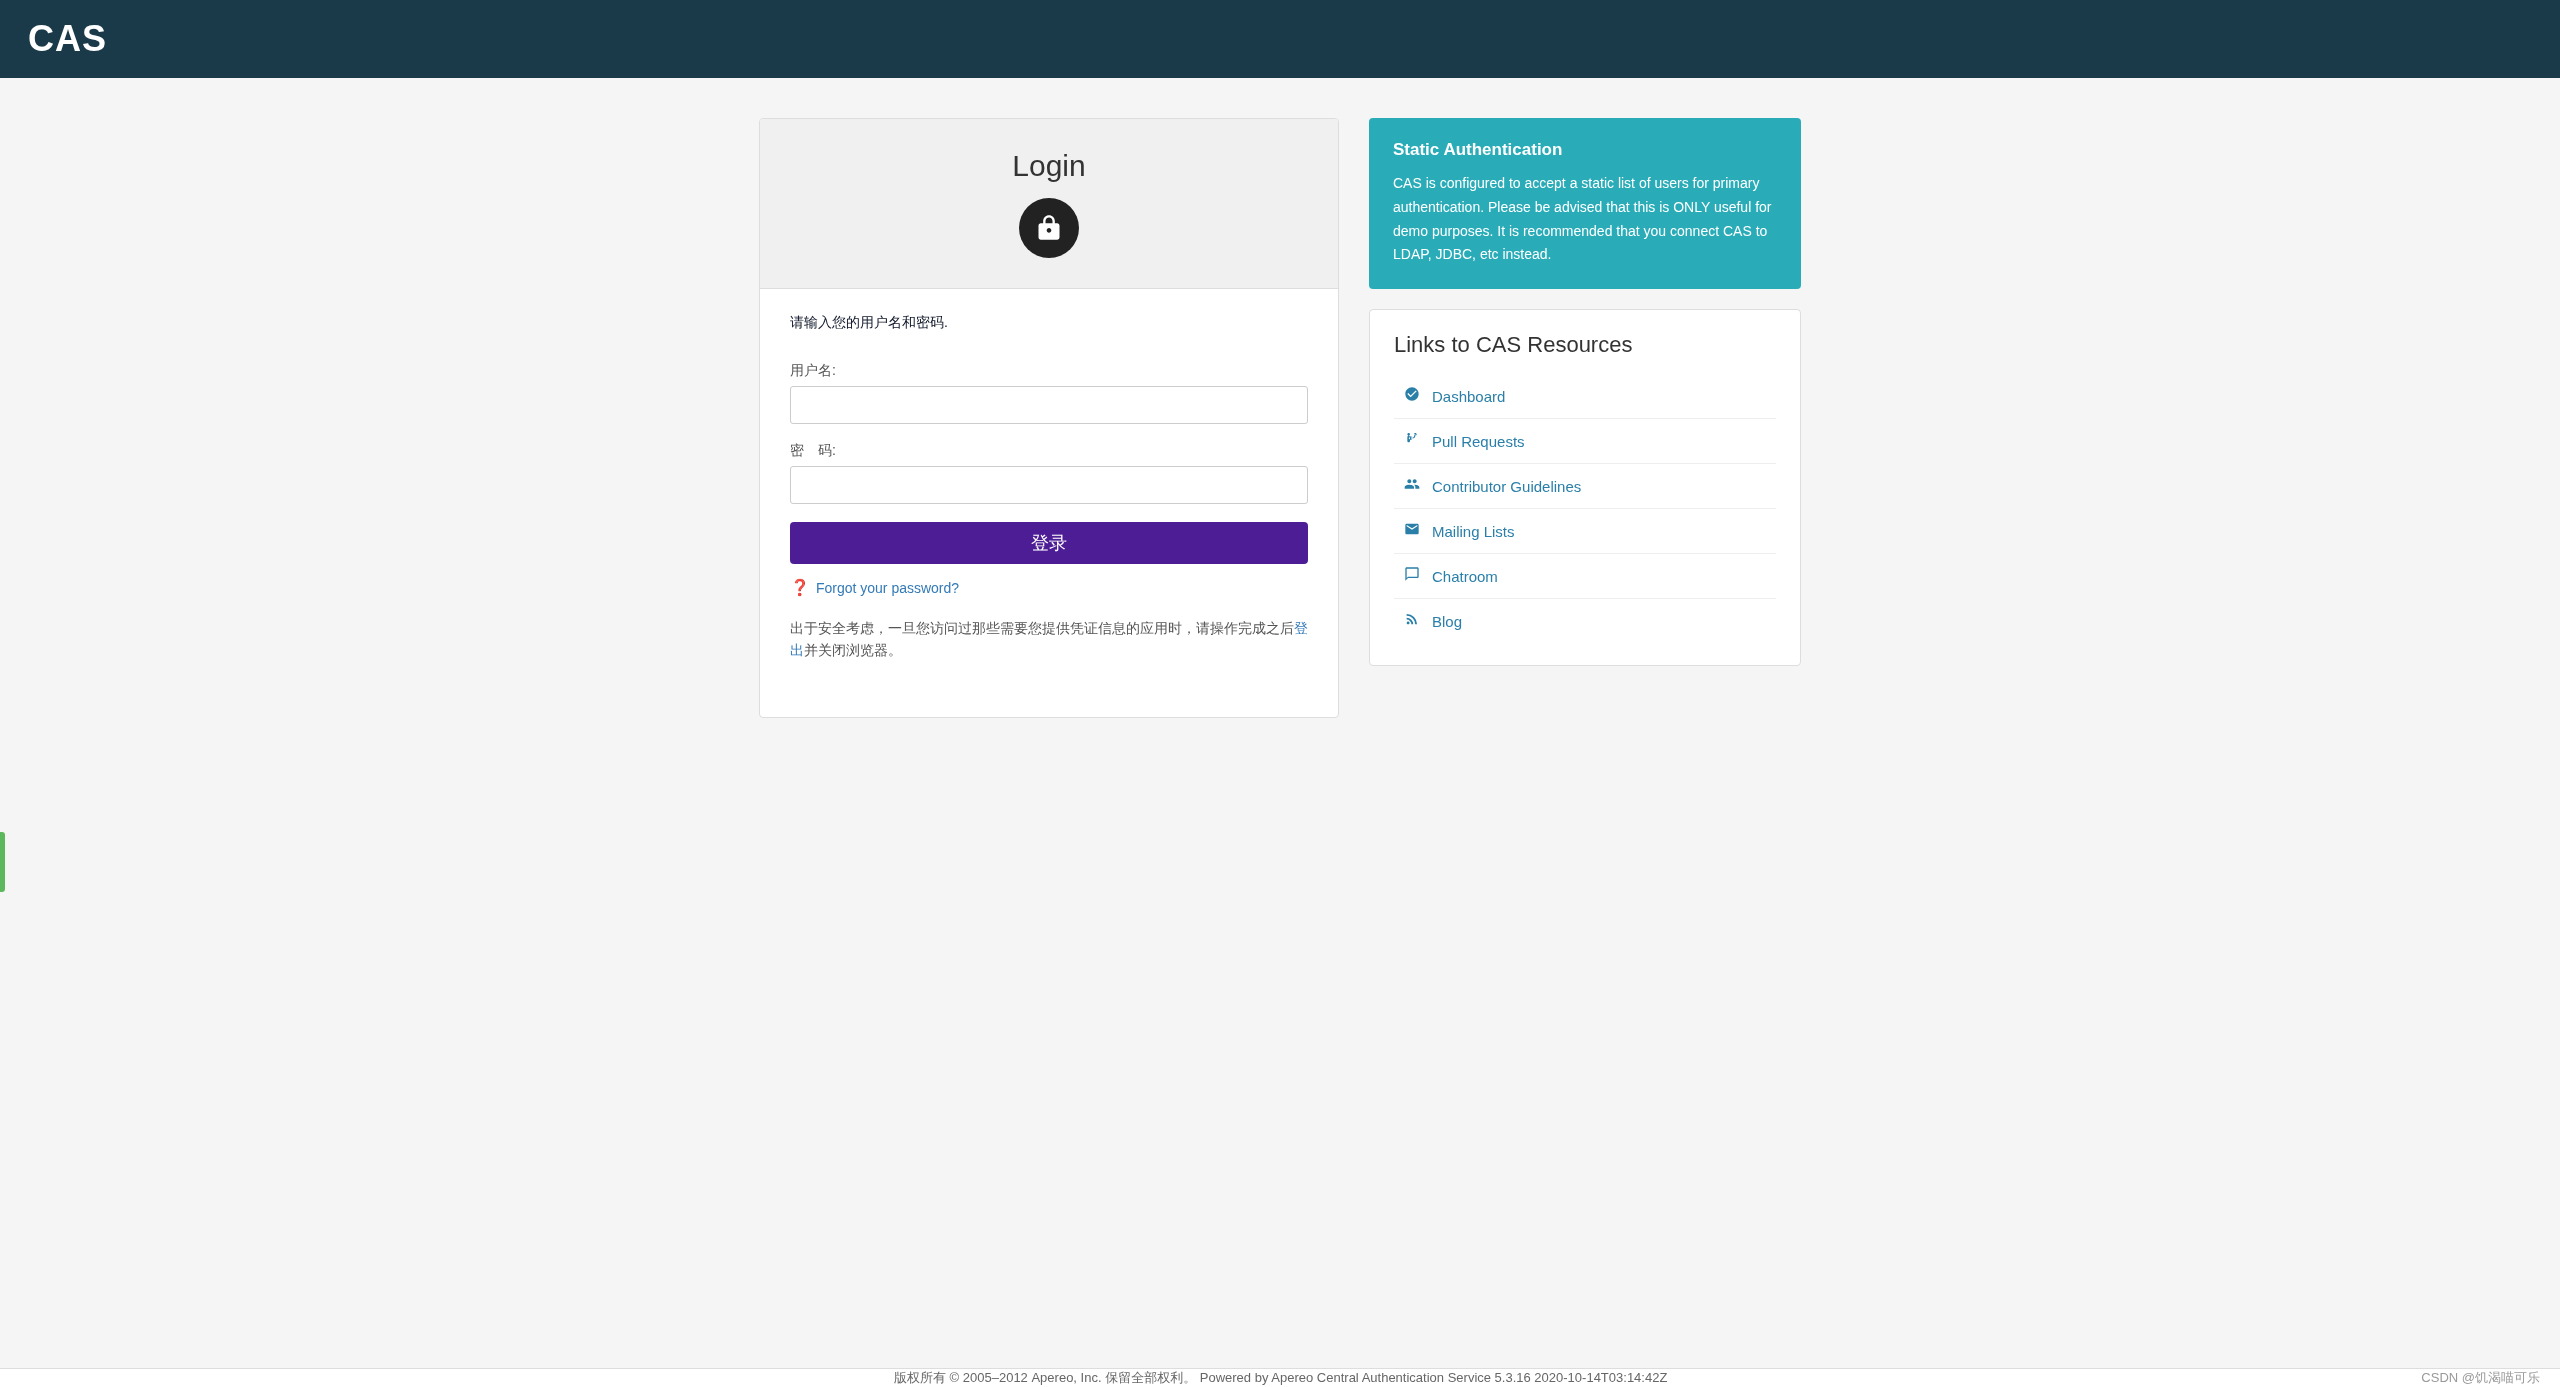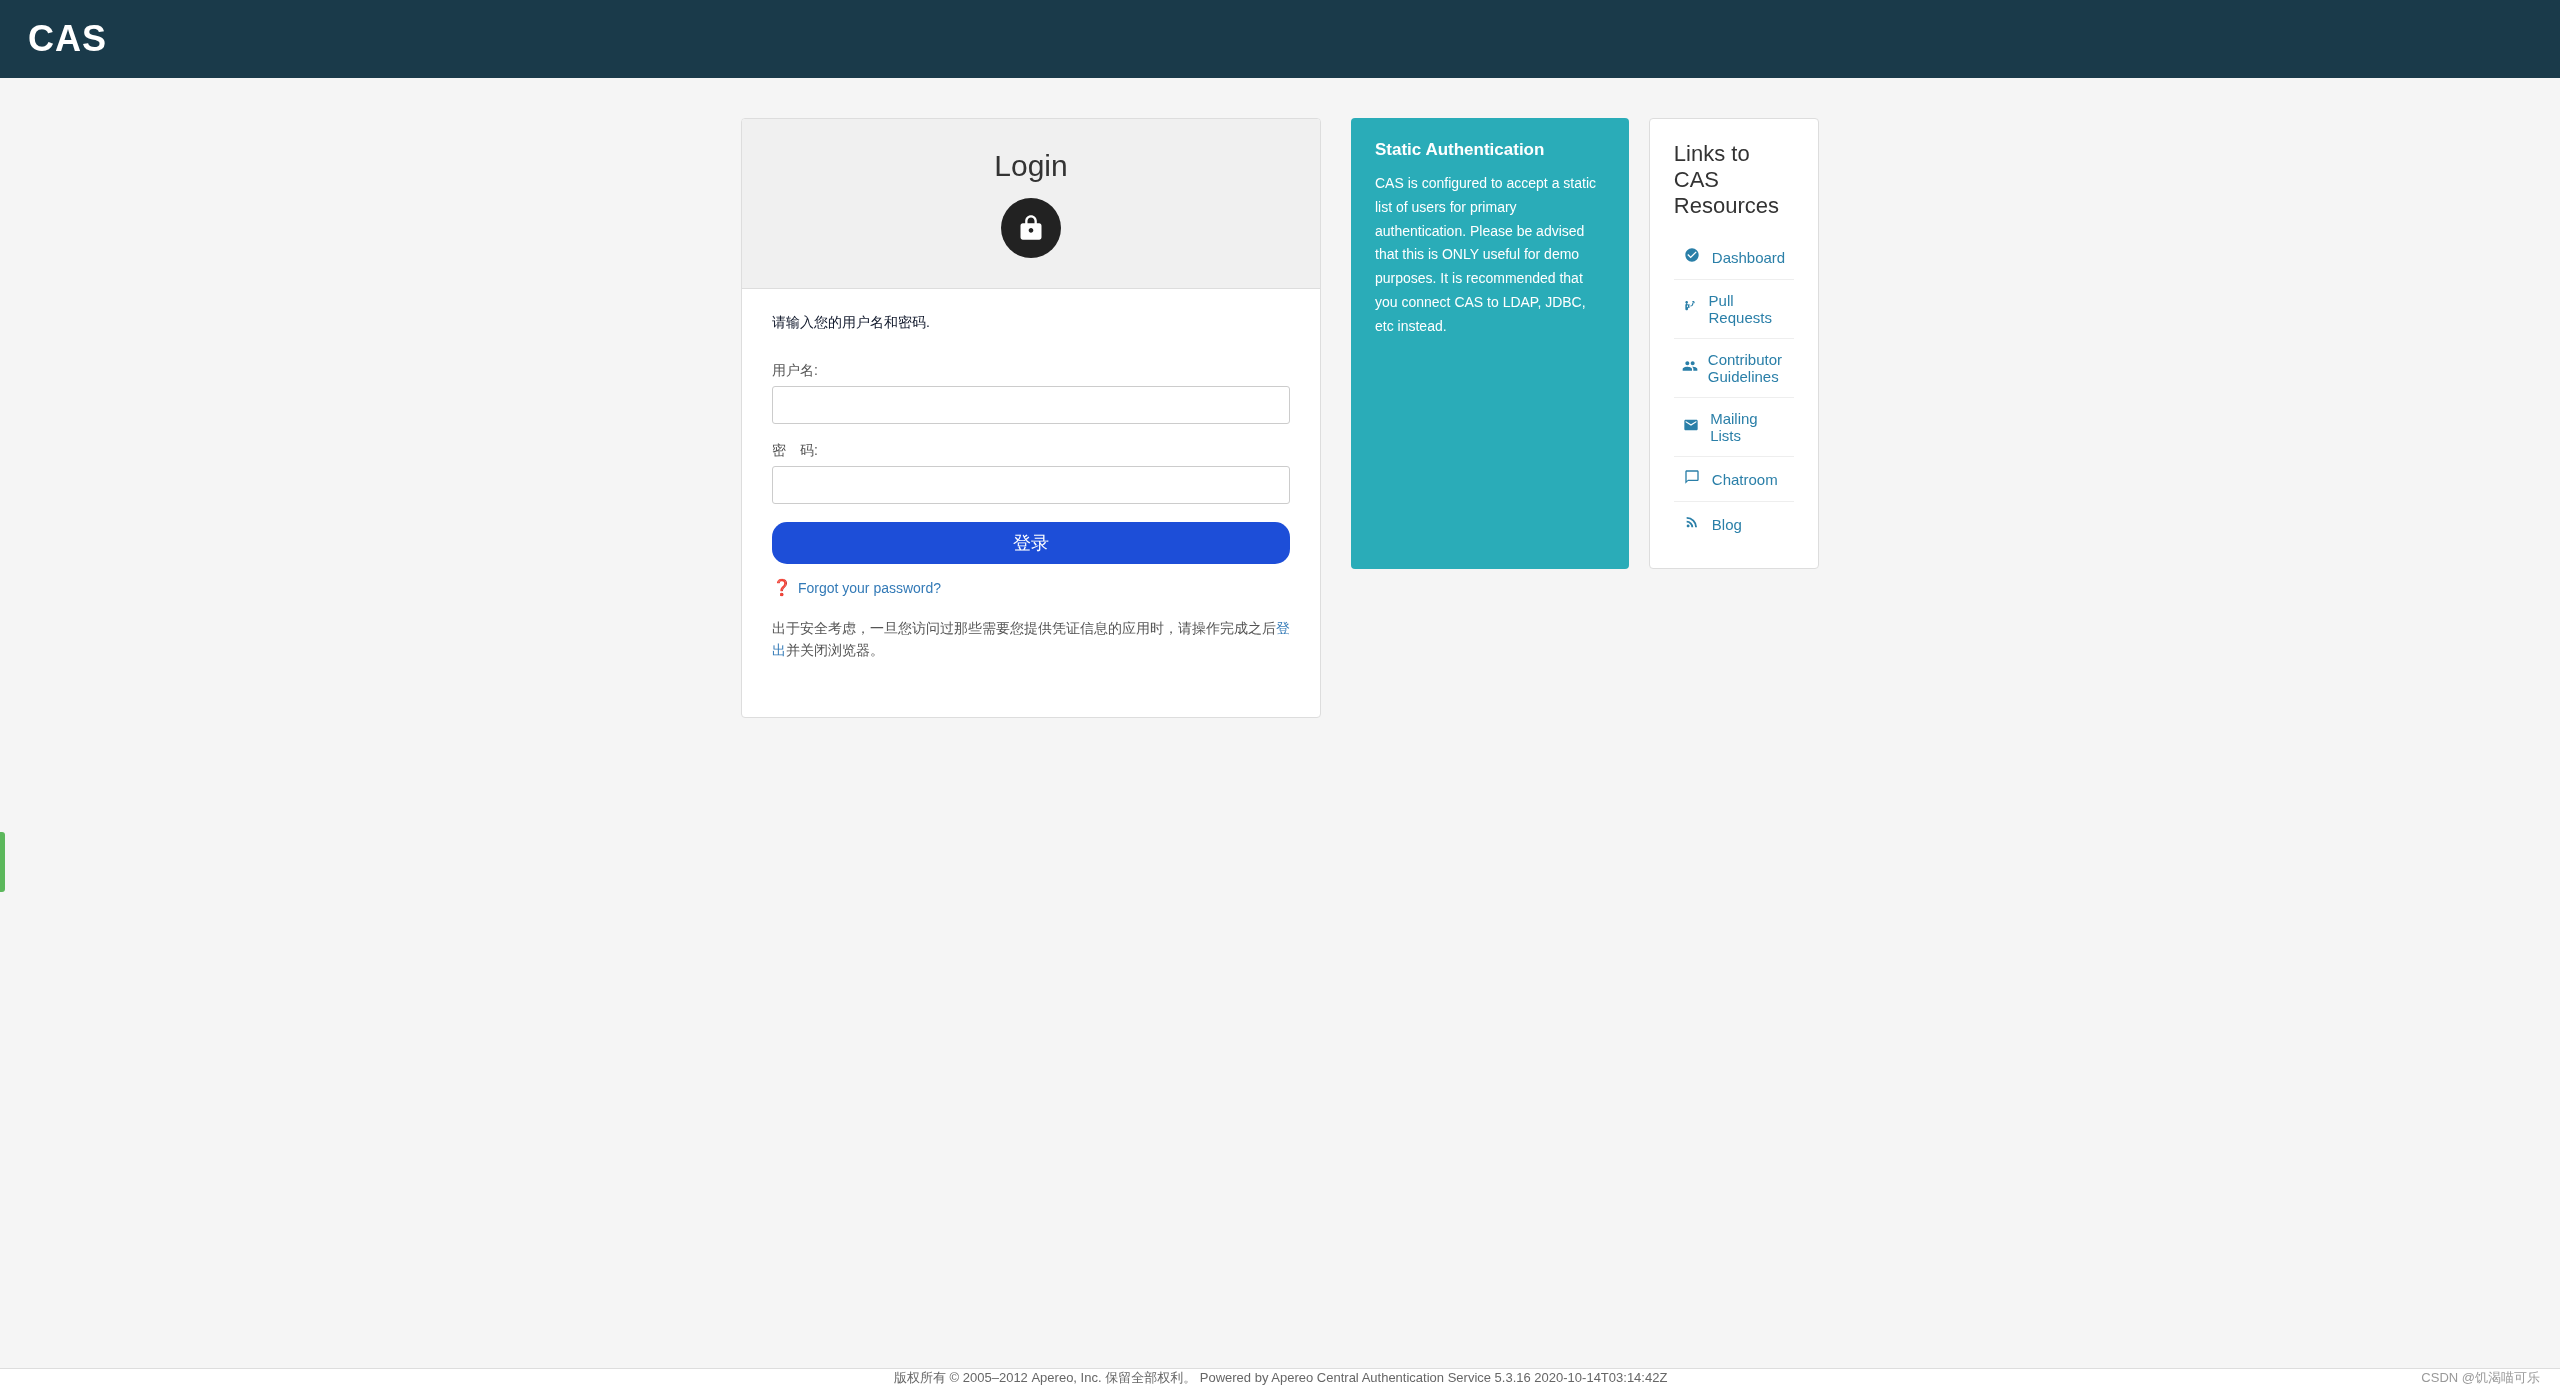--- a/index.html
+++ b/index.html
@@ -95,23 +95,23 @@
       border-radius: 3px;
       padding: 6px 10px;
       font-size: 14px;
       margin-bottom: 18px;
       outline: none;
     }
 
     .login-button {
       width: 100%;
       height: 42px;
-      background: #1d4ed8;
+      background: #4c1d95;
       border: none;
-      border-radius: 15px;
+      border-radius: 4px;
       color: white;
       font-size: 18px;
       cursor: pointer;
       margin-bottom: 14px;
     }
 
     .forgot-password {
       display: flex;
       align-items: center;
       gap: 6px;
@@ -132,23 +132,23 @@
       color: #555;
       line-height: 1.6;
     }
     .logout-link {
       color: #337ab7;
       text-decoration: none;
     }
 
     
     .right-panel {
-      width: 468px;
-      display: flex;
-      flex-direction: row;
+      width: 432px;
+      display: flex;
+      flex-direction: column;
       gap: 20px;
     }
 
     
     .static-auth-box {
       background: #2aacb8;
       border-radius: 4px;
       padding: 22px 24px;
       color: white;
     }

